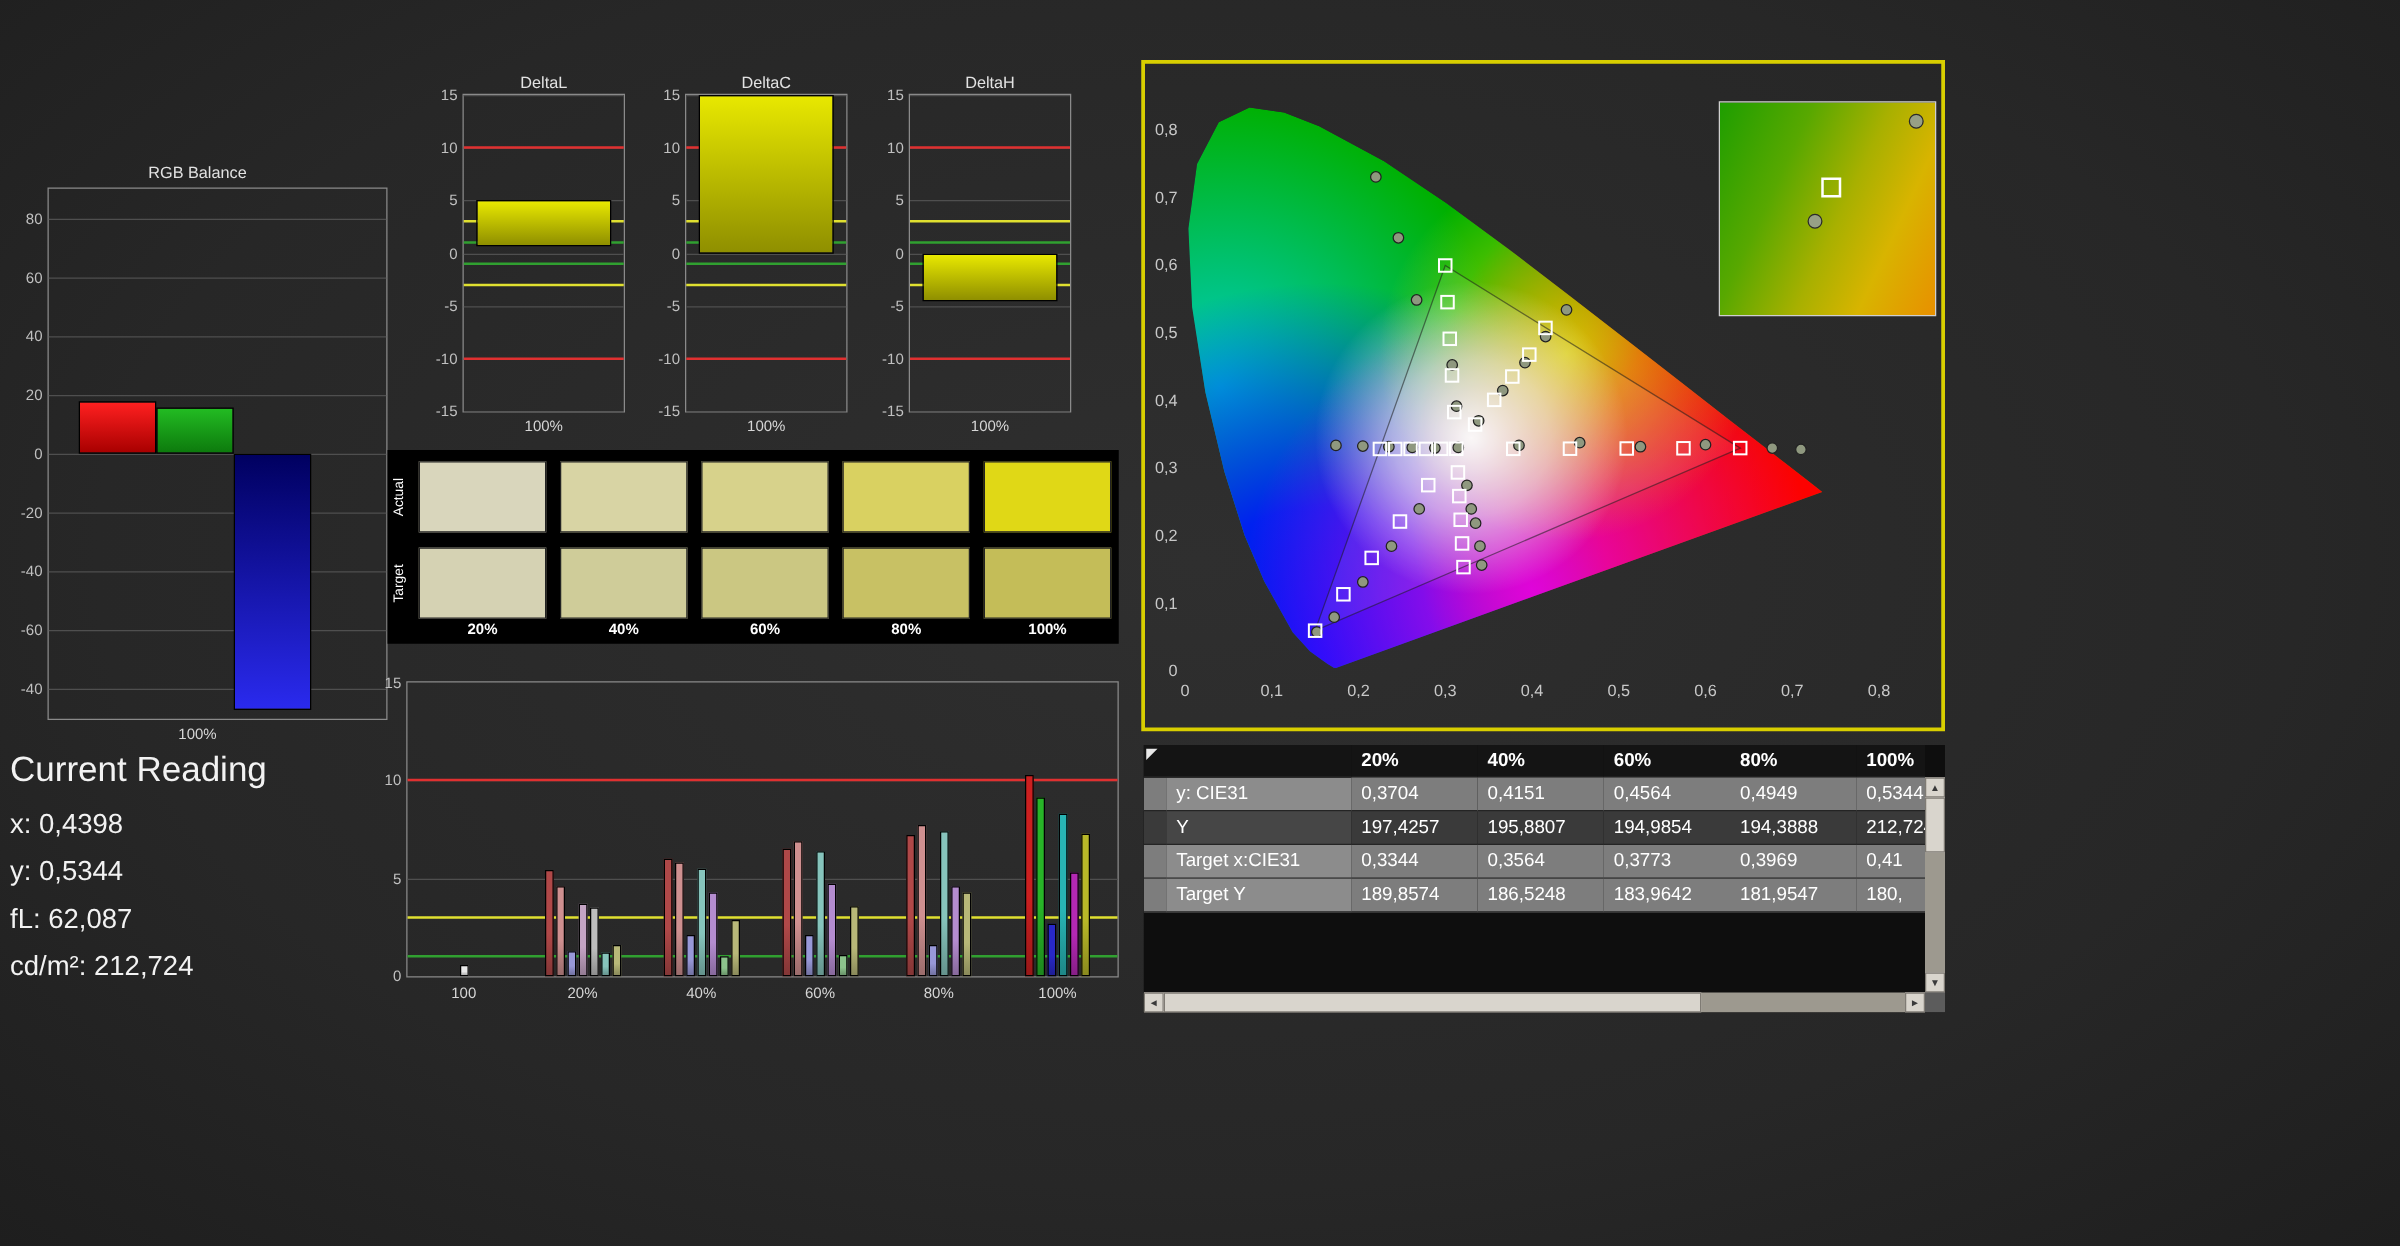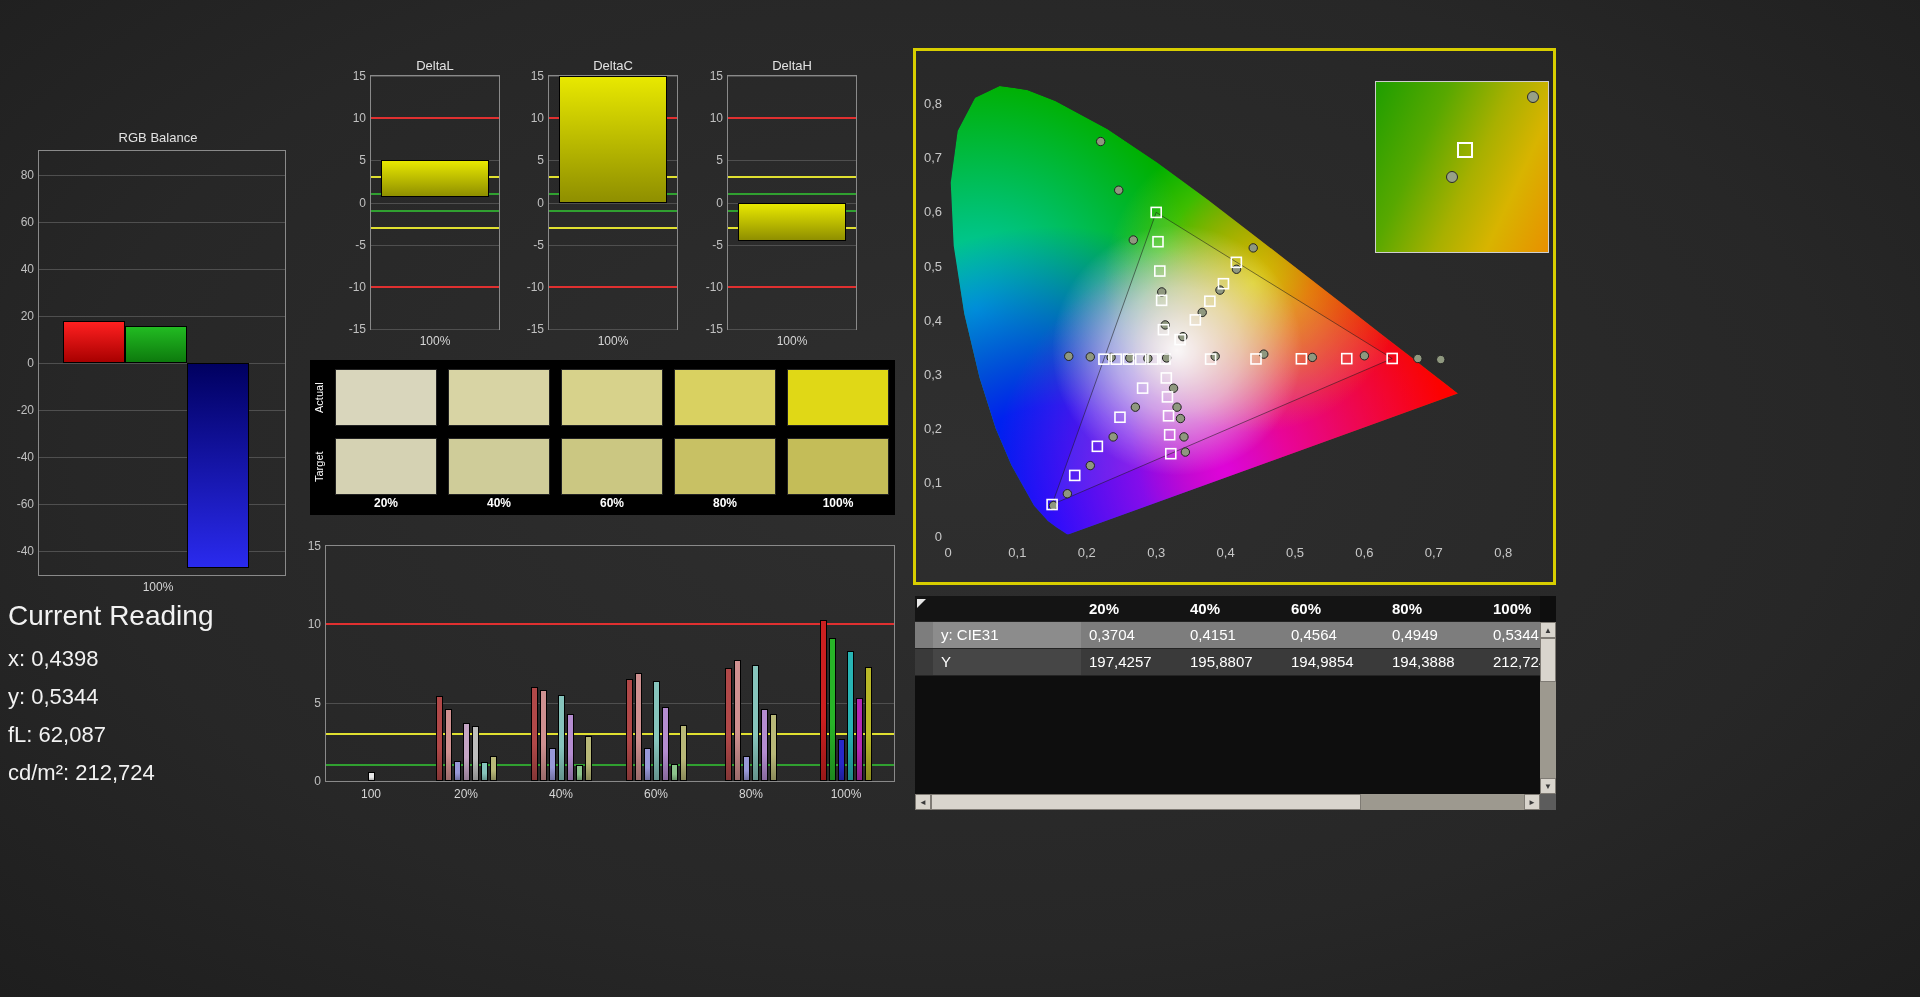--- a/index.html
+++ b/index.html
@@ -55,21 +55,21 @@
   .hthumb{position:absolute;top:0;left:16px;height:16px;width:430px;background:#d9d5cd;border:1px solid #7f7b74;box-sizing:border-box;}
   .scorner{position:absolute;right:0;bottom:0;width:16px;height:16px;background:#5c5c5c;}
 </style>
 </head>
 <body>
 
 <div class="page">
 
 
   <div class="chart-title" style="left:38px;top:130px;width:240px;">RGB Balance</div>
-  <div id="rgb-plot" class="plot" style="left:38px;top:150px;width:248px;height:426px;">
+  <div id="rgb-plot" class="plot" style="left:38px;top:150px;width:272px;height:426px;">
       <div class="gridline" style="top: 23.5556px;"></div>
       <div class="ytick" style="top: 23.5556px;">80</div>
       <div class="gridline" style="top: 70.6667px;"></div>
       <div class="ytick" style="top: 70.6667px;">60</div>
       <div class="gridline" style="top: 117.778px;"></div>
       <div class="ytick" style="top: 117.778px;">40</div>
       <div class="gridline" style="top: 164.889px;"></div>
       <div class="ytick" style="top: 164.889px;">20</div>
       <div class="gridline" style="top: 212px;"></div>
       <div class="ytick" style="top: 212px;">0</div>
@@ -399,20 +399,38 @@
         </div>
         <div class="trow trow-dark">
           <div class="tcell tstrip"></div>
           <div class="tcell tlabel">Y</div>
           <div class="tcell tval">197,4257</div>
           <div class="tcell tval">195,8807</div>
           <div class="tcell tval">194,9854</div>
           <div class="tcell tval">194,3888</div>
           <div class="tcell tval">212,724</div>
         </div>
+        <div class="trow trow-light">
+          <div class="tcell tstrip"></div>
+          <div class="tcell tlabel">Target x:CIE31</div>
+          <div class="tcell tval">0,3344</div>
+          <div class="tcell tval">0,3564</div>
+          <div class="tcell tval">0,3773</div>
+          <div class="tcell tval">0,3969</div>
+          <div class="tcell tval">0,41</div>
+        </div>
+        <div class="trow trow-light">
+          <div class="tcell tstrip"></div>
+          <div class="tcell tlabel">Target Y</div>
+          <div class="tcell tval">189,8574</div>
+          <div class="tcell tval">186,5248</div>
+          <div class="tcell tval">183,9642</div>
+          <div class="tcell tval">181,9547</div>
+          <div class="tcell tval">180,</div>
+        </div>
       </div>
     <div class="vscroll">
       <div class="sbtn" style="top:0;left:0;">▲</div>
       <div class="vthumb"></div>
       <div class="sbtn" style="bottom:0;left:0;">▼</div>
     </div>
     <div class="hscroll">
       <div class="sbtn" style="left:0;top:0;">◄</div>
       <div class="hthumb"></div>
       <div class="sbtn" style="right:0;top:0;">►</div>

